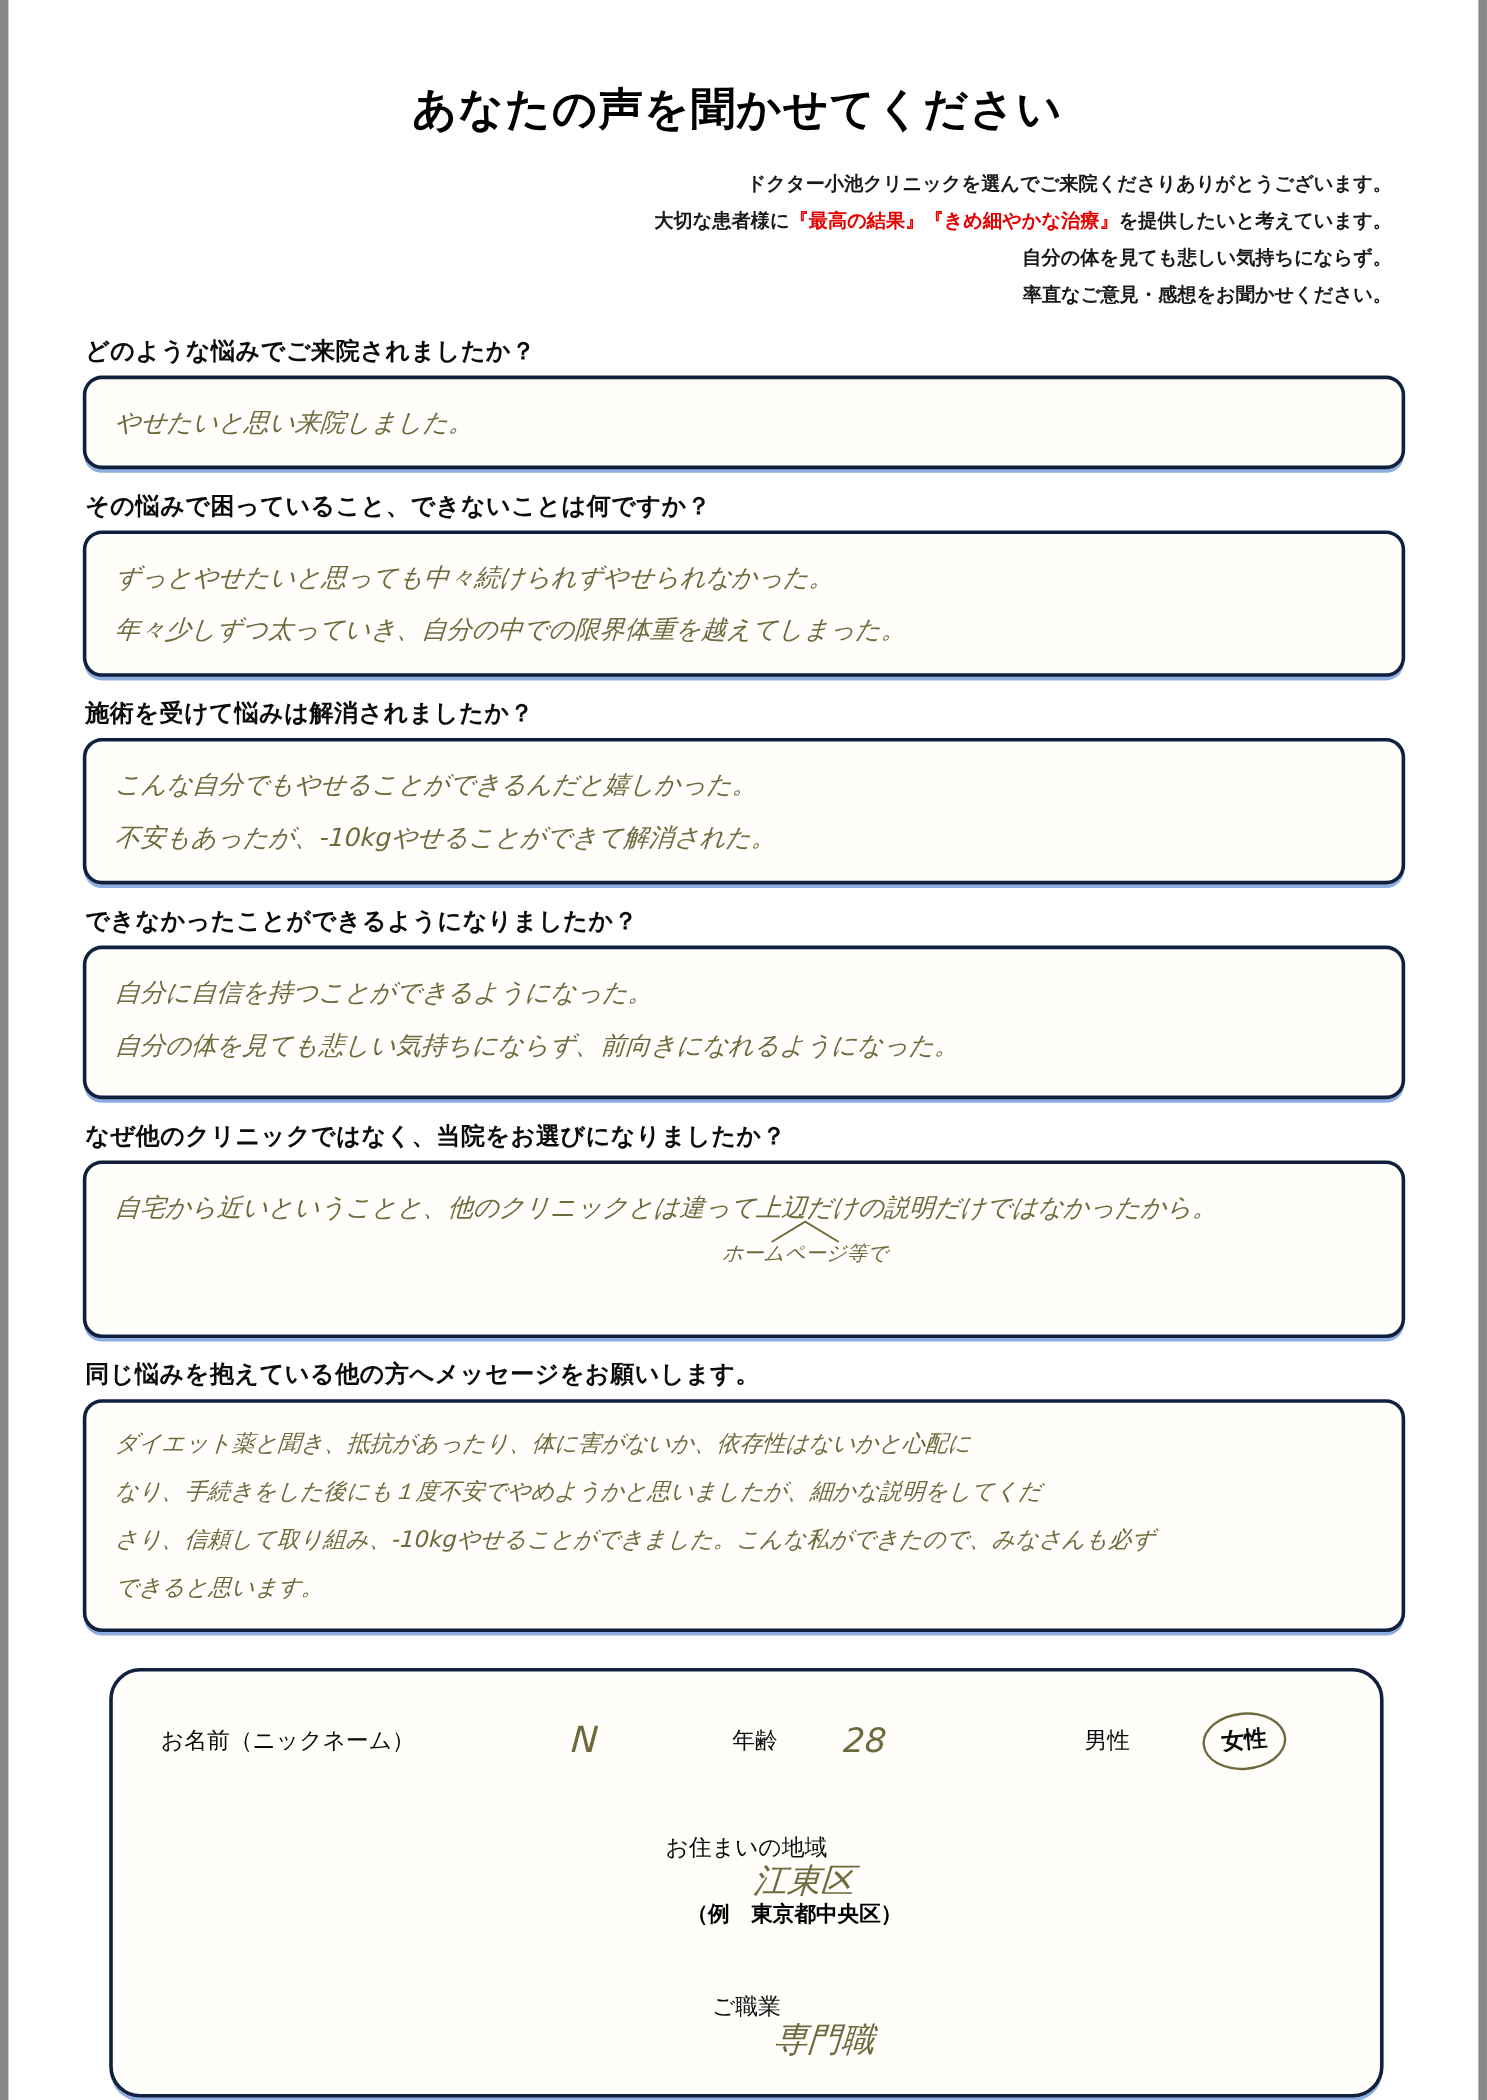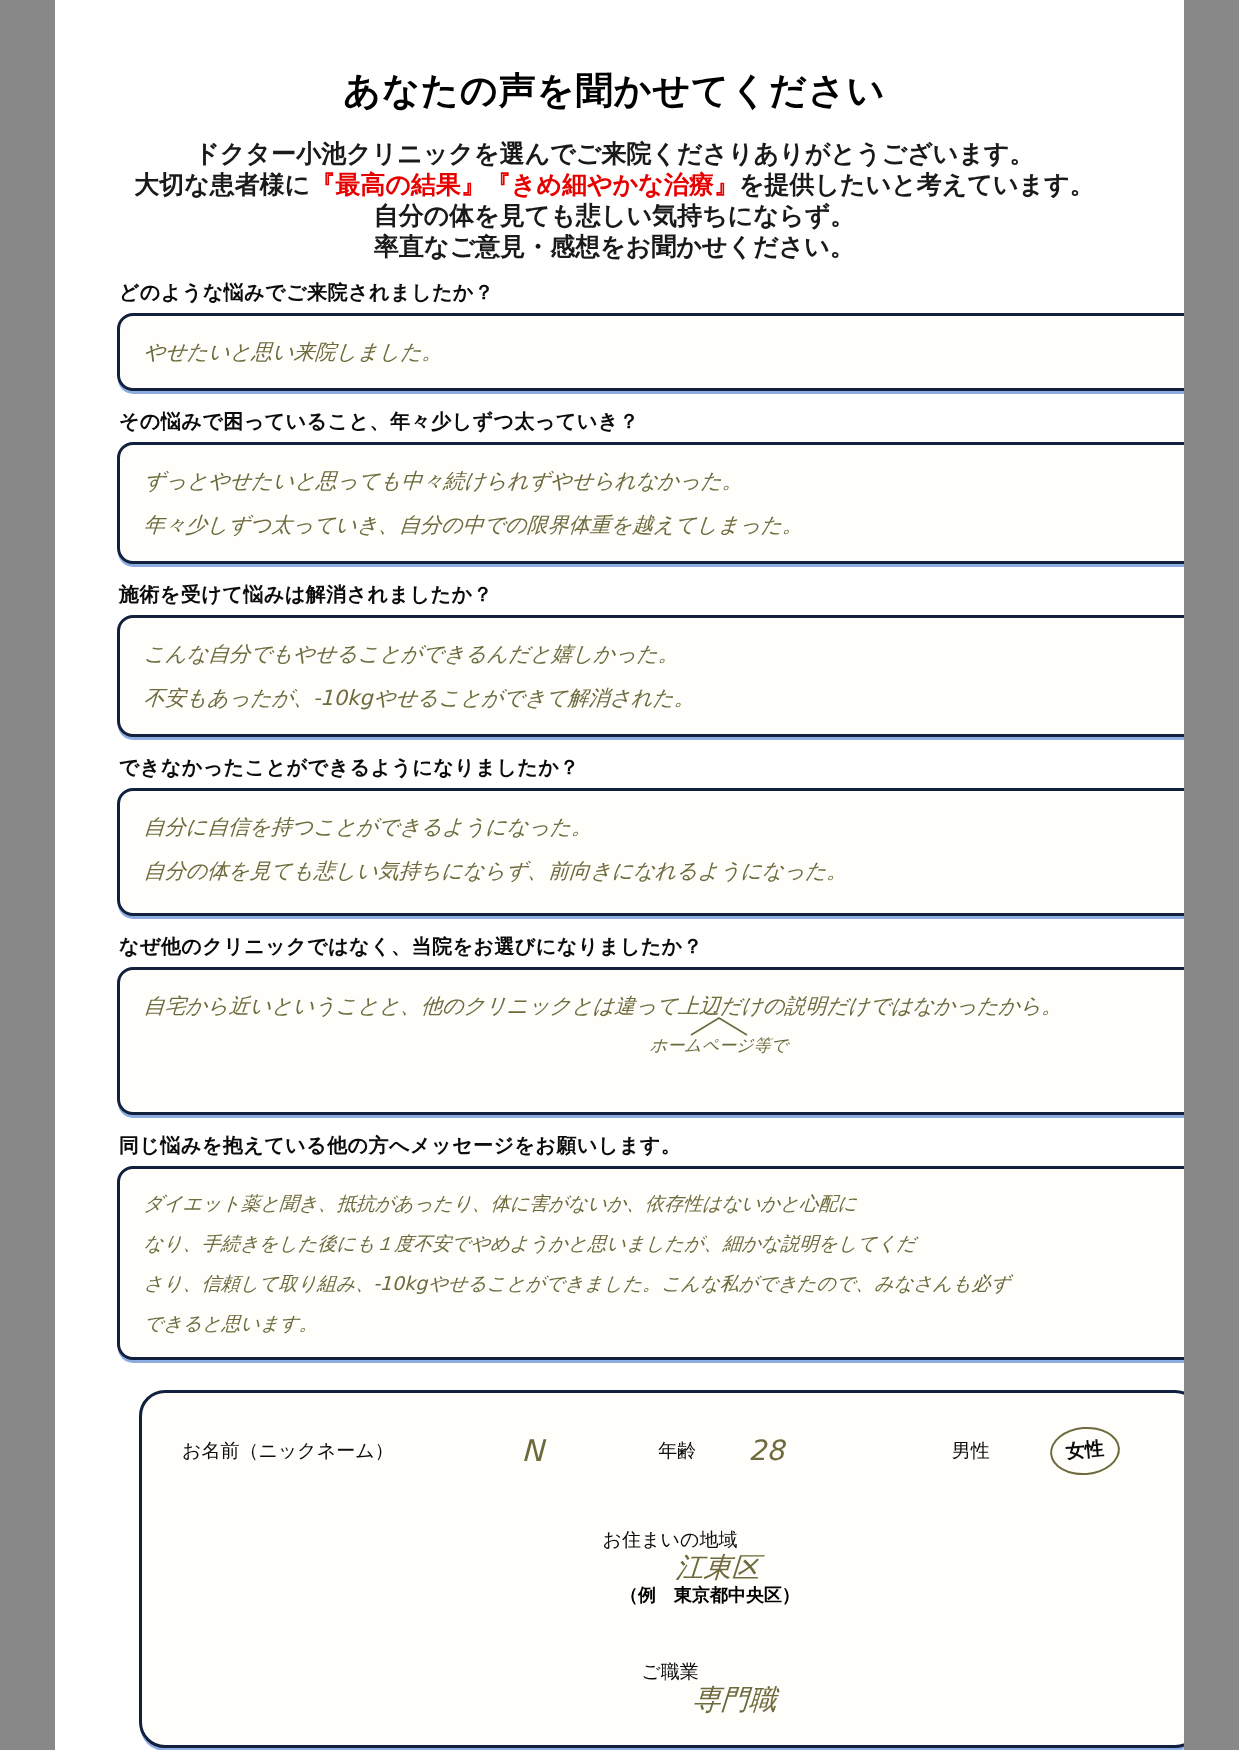--- a/index.html
+++ b/index.html
@@ -1,25 +1,25 @@
 <!DOCTYPE html>
 <html><head>
 <meta charset="utf-8">
 <style>
   html,body{margin:0;padding:0;background:#888;}
   .page{
-    width:1129px;height:1750px;background:#ffffff;margin:0 auto;
+    width:1225px;height:1750px;background:#ffffff;margin:0 auto;
     box-sizing:border-box;padding:52px 72px 0 62px;position:relative;
     font-family:"Liberation Sans",sans-serif;color:#111;overflow:hidden;
   }
   .title{
     text-align:center;font-size:37px;font-weight:bold;letter-spacing:1px;
     margin:14px 0 22px 0;color:#000;
   }
-  .intro{ text-align:center;font-weight:bold;font-size:25px;line-height:31px;color:#1a1a1a;}
+  .intro{ text-align:right;font-weight:bold;font-size:16px;line-height:31px;color:#1a1a1a;}
   .intro .red{color:#e60000;}
   .qa{margin-top:17px;}
   .q-label{font-size:20px;font-weight:bold;color:#0c0c0c;margin:10px 0 7px 2px;letter-spacing:0.5px;}
   .answer-box{
     border:3px solid #10203d;border-radius:16px;background:#fffefb;
     box-shadow:0 4px 0 -1px rgba(47,103,197,0.55);
     padding:14px 24px;position:relative;box-sizing:border-box;width:1102px;
   }
   .hand{
     font-family:"DejaVu Sans",sans-serif;font-style:italic;color:#6e6a3d;
@@ -85,21 +85,21 @@
   </div>
 
   <div class="qa">
     <div class="q-label">どのような悩みでご来院されましたか？</div>
     <div class="answer-box box-q1">
       <div class="hand hand-line">やせたいと思い来院しました。</div>
     </div>
   </div>
 
   <div class="qa">
-    <div class="q-label">その悩みで困っていること、年々少しずつ太っていき？</div>
+    <div class="q-label">その悩みで困っていること、できないことは何ですか？</div>
     <div class="answer-box box-q2">
       <div class="hand hand-line">ずっとやせたいと思っても中々続けられずやせられなかった。</div>
       <div class="hand hand-line">年々少しずつ太っていき、自分の中での限界体重を越えてしまった。</div>
     </div>
   </div>
 
   <div class="qa">
     <div class="q-label">施術を受けて悩みは解消されましたか？</div>
     <div class="answer-box box-q3">
       <div class="hand hand-line">こんな自分でもやせることができるんだと嬉しかった。</div>

